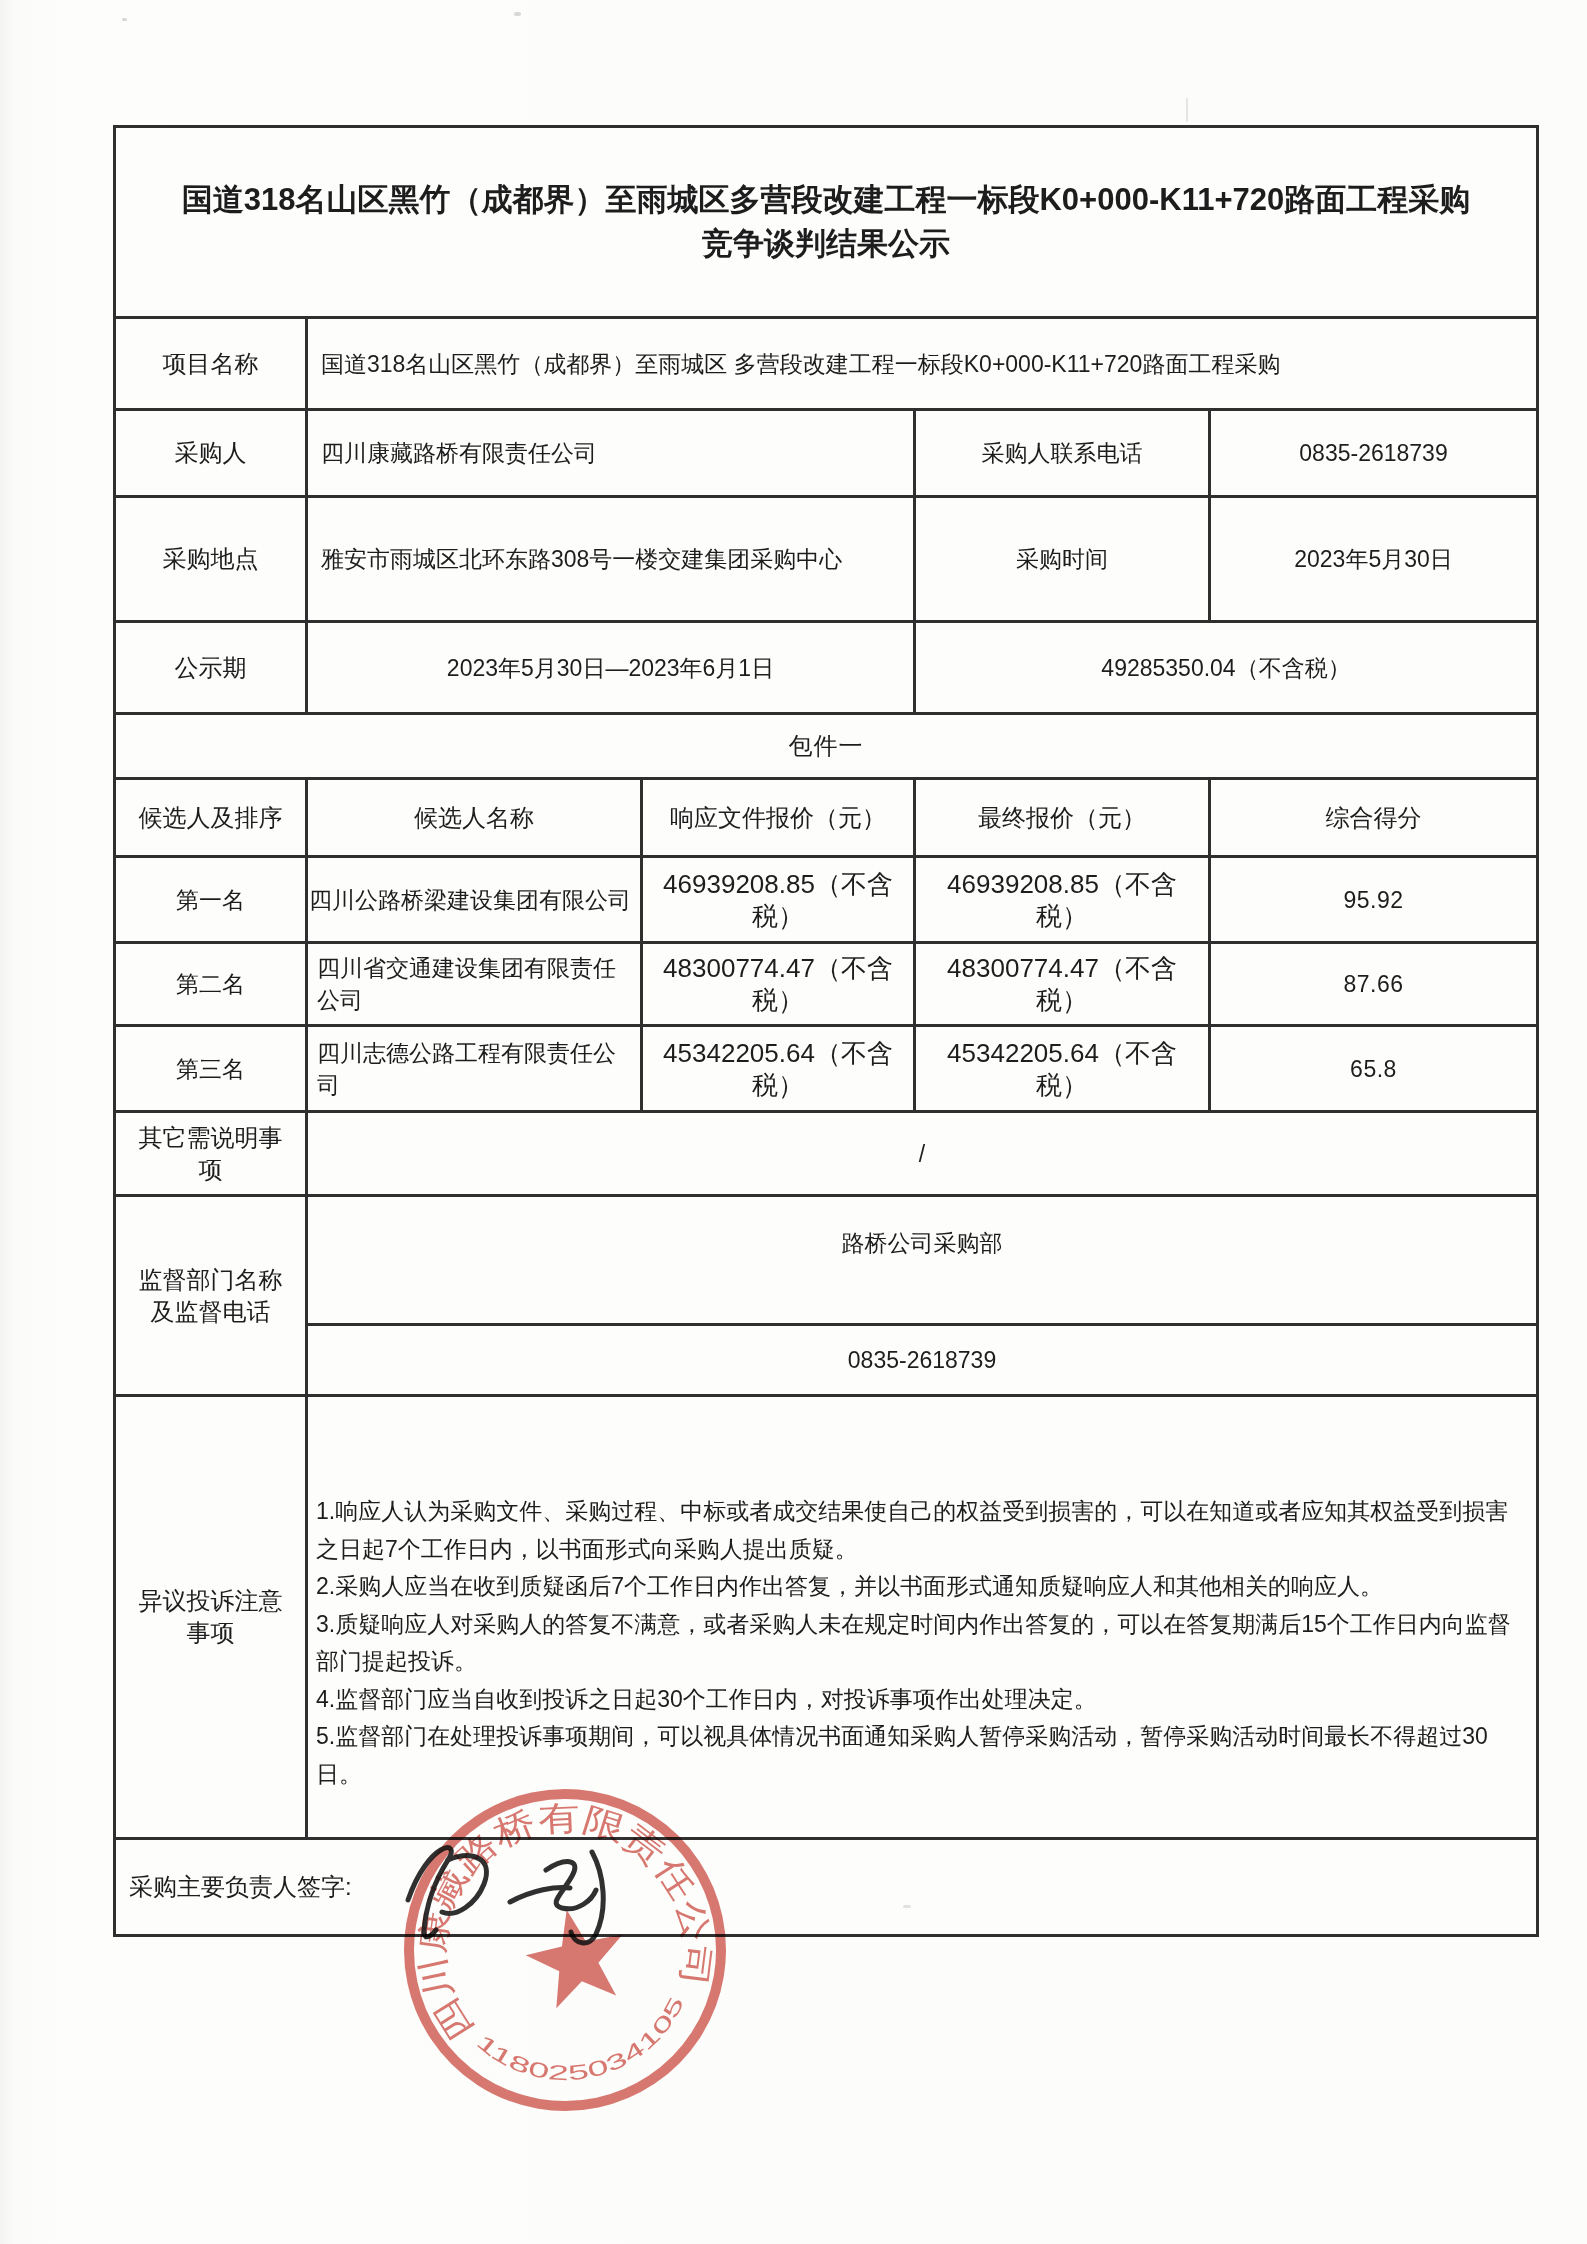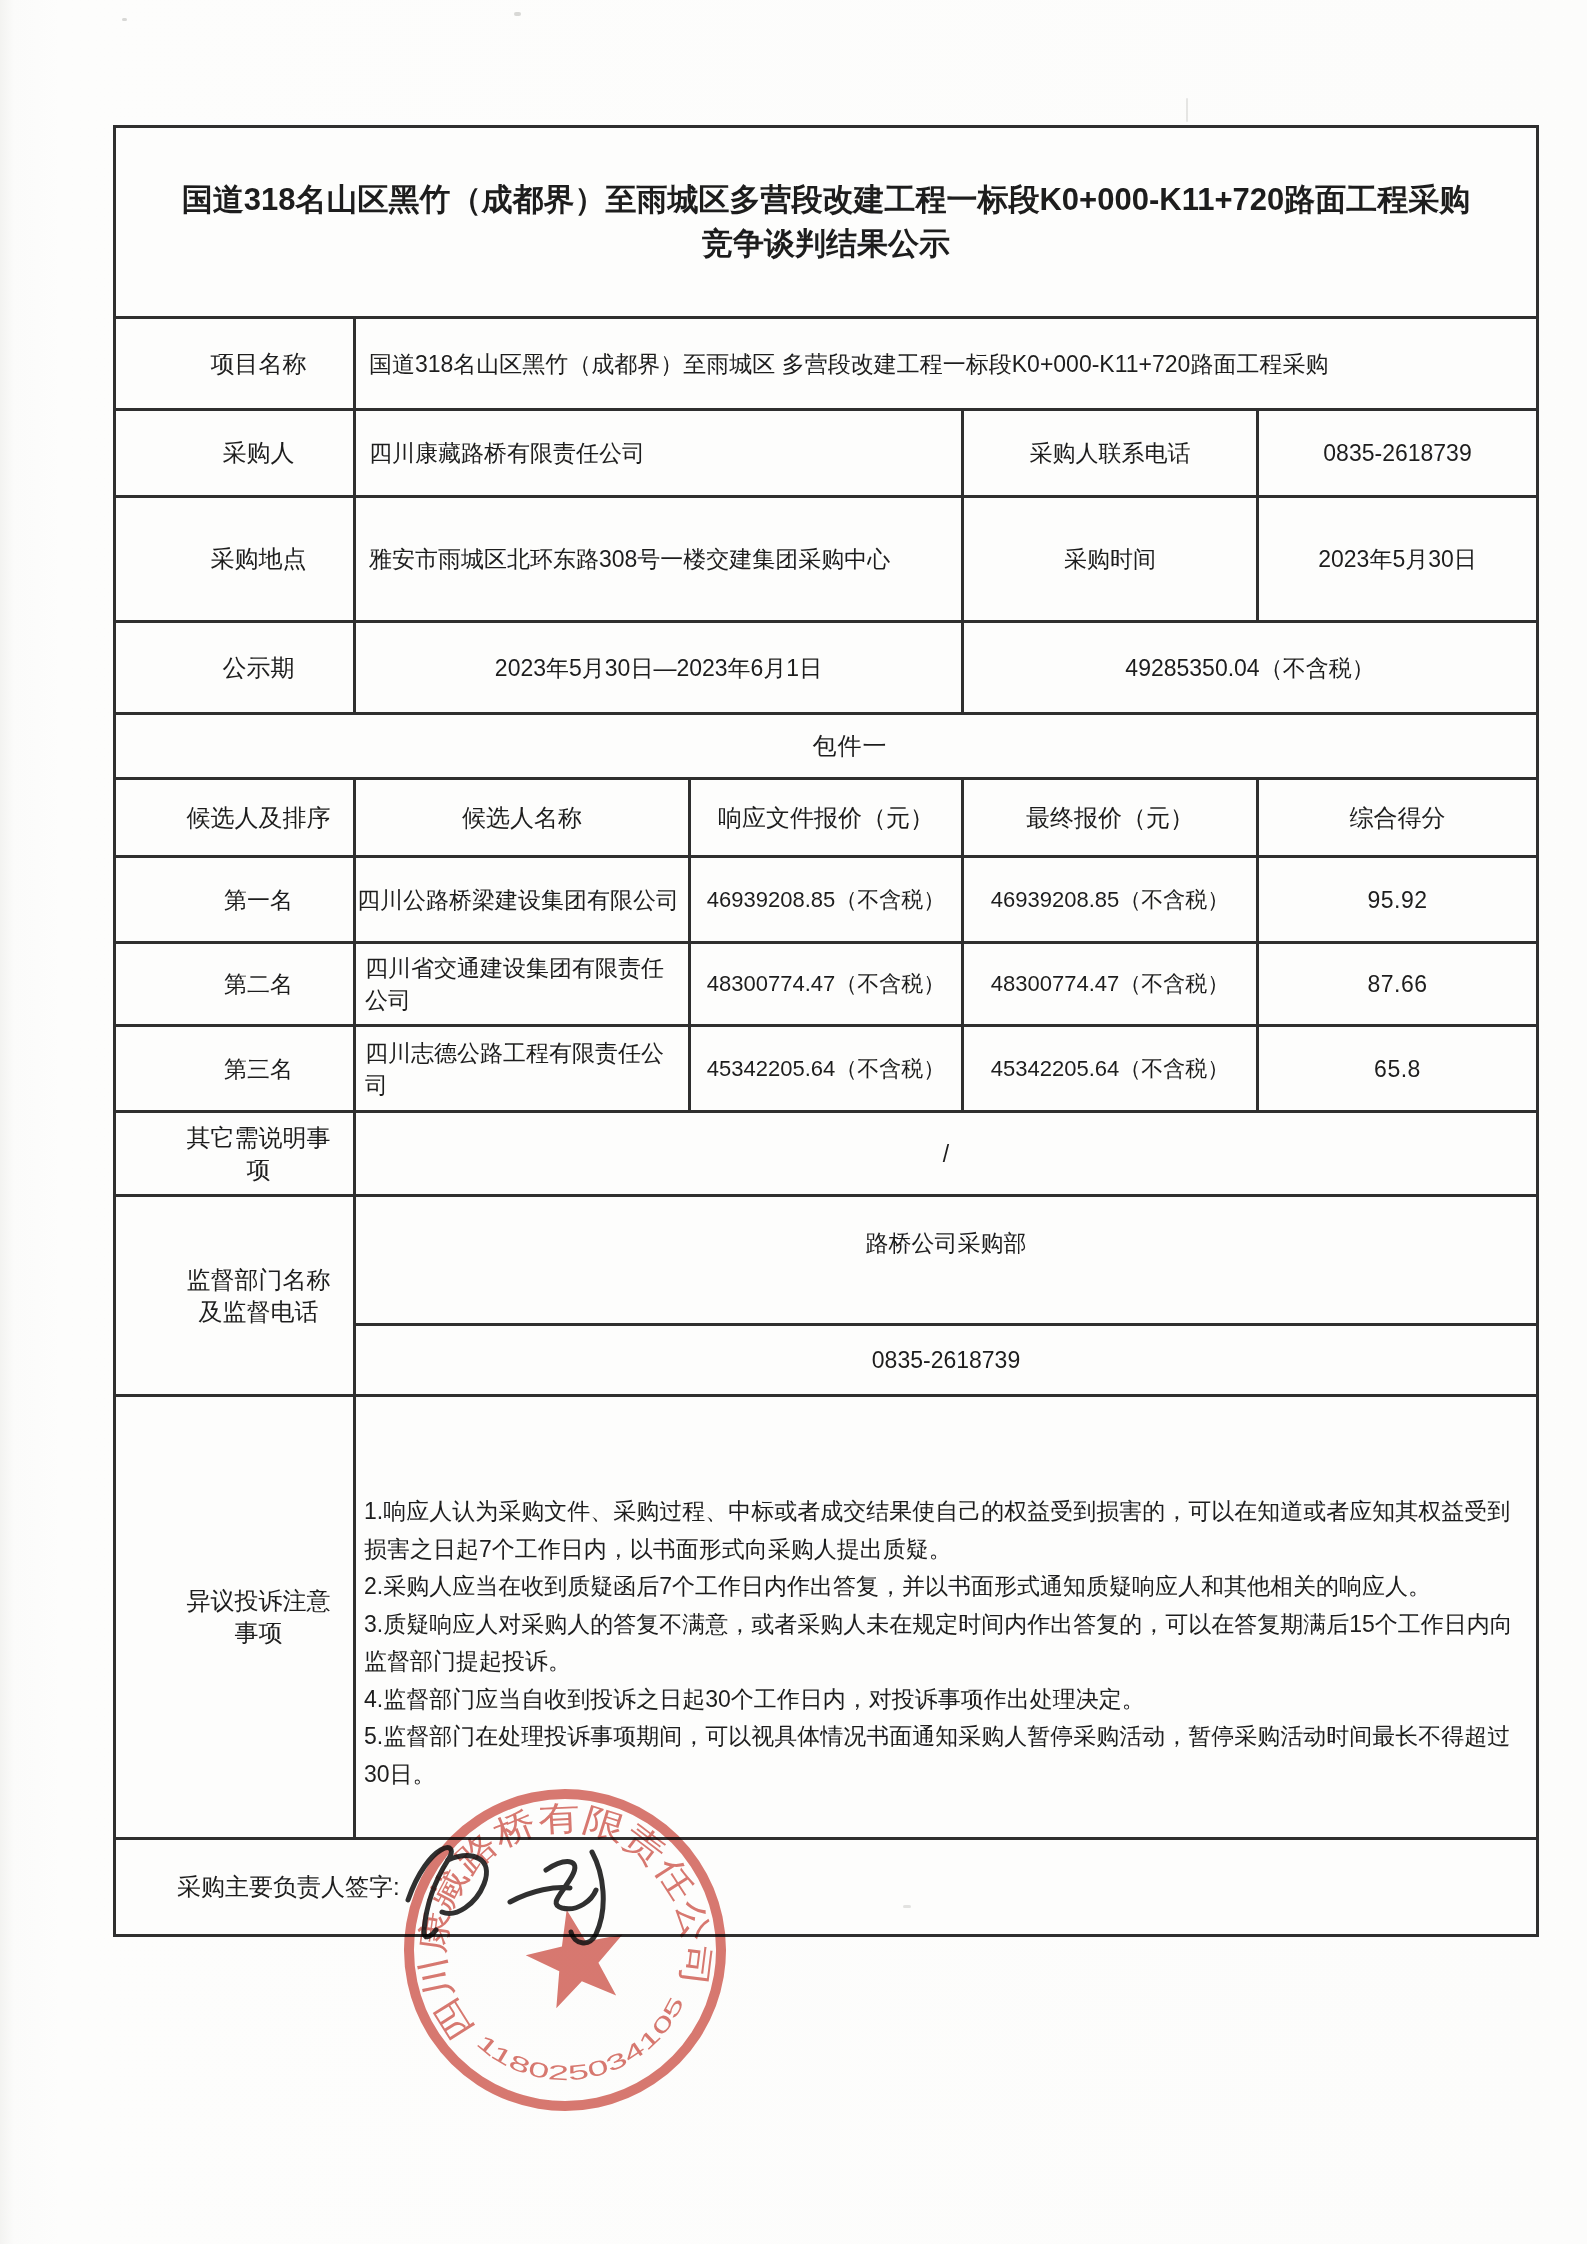--- a/index.html
+++ b/index.html
@@ -14,31 +14,31 @@
     display:flex; flex-direction:column;
   }
   .row { display:flex; box-sizing:border-box; border-top:3px solid #2f2f2f; flex-shrink:0; }
   .row.first { border-top:none; }
   .cell {
     box-sizing:border-box; border-left:3px solid #2f2f2f;
     display:flex; align-items:center; justify-content:center;
     text-align:center; padding:4px 8px; font-size:23px; line-height:32px;
     word-break:break-all;
   }
-  .cell.nb { border-left:none;margin-left:48px; }
+  .cell.nb { border-left:none; }
   .cell.left { justify-content:flex-start; text-align:left; padding-left:13px; }
   .label { width:189px; font-size:24px; padding:4px 14px; }
   .title-cell {
     flex:1; display:flex; align-items:center; justify-content:center;
     font-size:31px; font-weight:bold; line-height:44px; text-align:center;
   }
   .title-inner { max-width:1300px; word-break:break-all; }
   .pkg { font-size:24px; letter-spacing:1px; }
   .hdr { font-size:24px; }
-  .price { font-size:22px; }
+  .price { font-size:26px; }
   .score { font-size:23px; letter-spacing:0.5px; }
   .notes {
     flex:1; border-left:3px solid #2f2f2f; box-sizing:border-box;
     padding:96px 14px 0 8px; font-size:23px; line-height:37.5px;
     text-align:left; word-break:break-all;
   }
   .sup-stack { flex:1; display:flex; flex-direction:column; border-left:3px solid #2f2f2f; box-sizing:border-box;gap:34px; }
   .sup-stack .cell { border-left:none; }
   .sign-label { font-size:24px; }
   .speck { position:absolute; background:#b9b9b6; border-radius:2px; opacity:0.55; }

